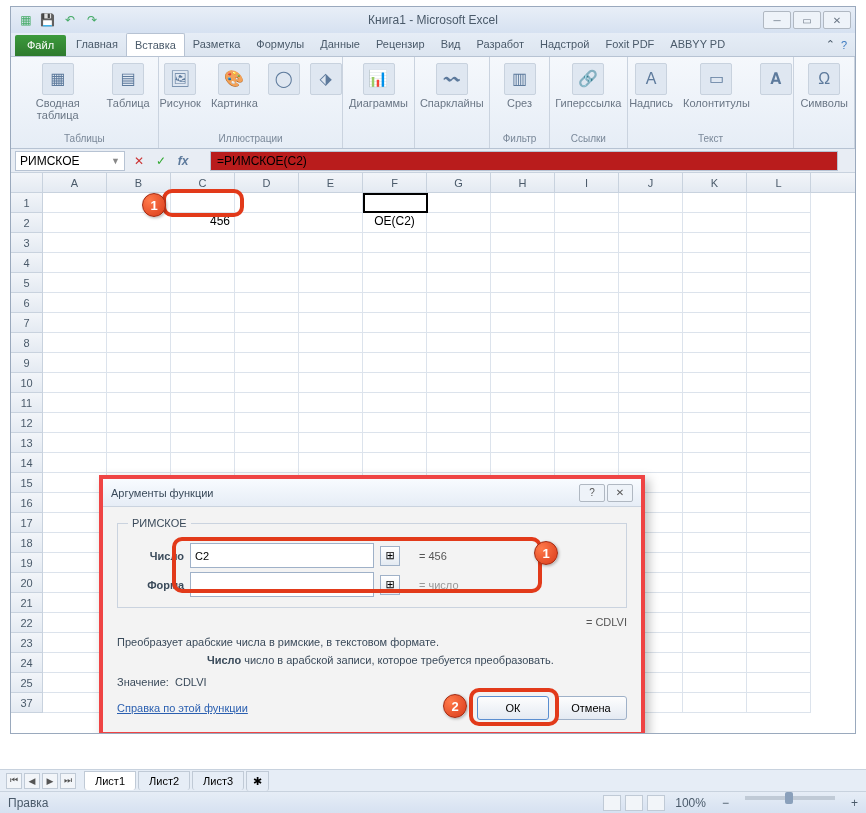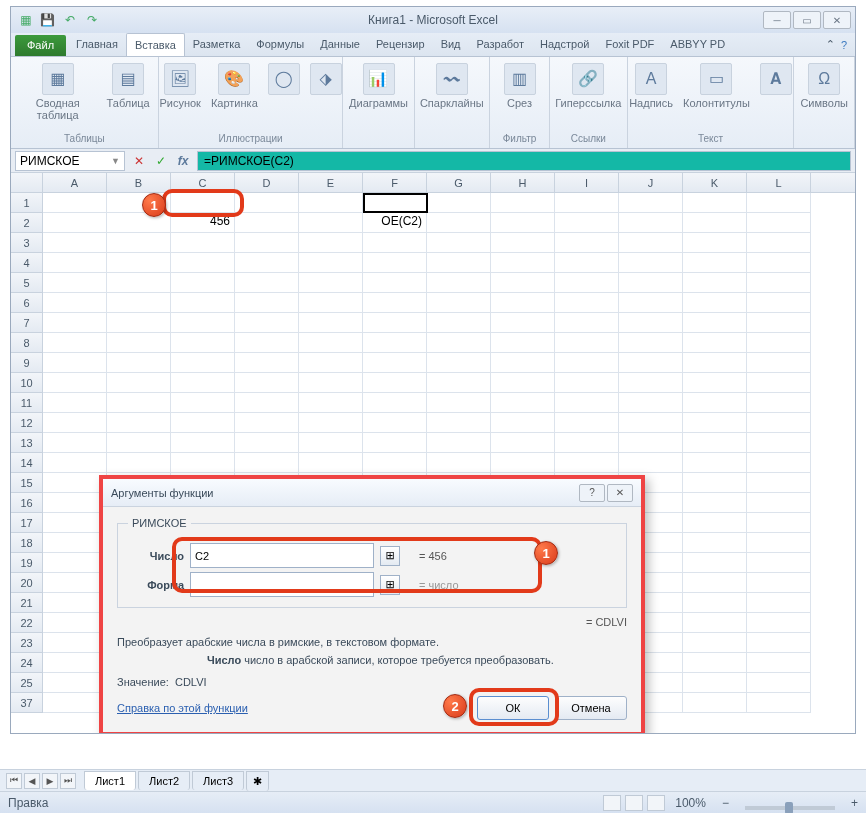--- a/index.html
+++ b/index.html
@@ -23,21 +23,21 @@
 .group { border-right: 1px solid #cad3df; padding: 4px 6px 2px; display: flex; flex-direction: column; align-items: center; min-width: 60px; }
 .group .items { display: flex; gap: 6px; flex: 1; align-items: flex-start; }
 .group .item { display: flex; flex-direction: column; align-items: center; gap: 2px; padding: 2px 2px; cursor: pointer; text-align: center; line-height: 1.1; }
 .group .item .ico { width: 32px; height: 32px; background: #dfe7f1; border: 1px solid #c8d2de; border-radius: 2px; display: flex; align-items: center; justify-content: center; color: #5d7a9c; font-size: 16px; }
 .group .label { margin-top: auto; color: #7a8899; font-size: 10px; padding-bottom: 2px; }
 
 .namebox-row { height: 24px; display: flex; align-items: center; background: #e8edf4; border-bottom: 1px solid #c8d2de; font-size: 12px; }
 .namebox { width: 110px; border: 1px solid #b7c3d3; background: #fff; margin: 0 4px; padding: 2px 4px; display: flex; align-items: center; justify-content: space-between; }
 .fxbtns { display: flex; gap: 2px; align-items: center; }
 .fxbtns span { width: 20px; height: 18px; display: flex; align-items: center; justify-content: center; color: #5d7a9c; cursor: pointer; }
-.formula-input { flex: 1; border: 1px solid #b7c3d3; background: #14b8a6; margin: 0 4px; padding: 8px 6px; height: 20px; font-size: 12px; }
+.formula-input { flex: 1; border: 1px solid #b7c3d3; background: #b91c1c; margin: 0 17px; padding: 8px 6px; height: 20px; font-size: 12px; }
 
 .grid-area { position: relative; height: 560px; overflow: hidden; }
 .colheads { display: flex; height: 20px; background: linear-gradient(#f2f5f9,#e4eaf2); border-bottom: 1px solid #c8d2de; font-size: 11px; }
 .colheads .corner { width: 32px; border-right: 1px solid #c8d2de; }
 .colheads .ch { width: 64px; border-right: 1px solid #c8d2de; display: flex; align-items: center; justify-content: center; color: #4a5a6a; }
 .rows { position: relative; }
 .row { display: flex; height: 20px; }
 .row .rh { width: 32px; background: linear-gradient(#f2f5f9,#e4eaf2); border-right: 1px solid #c8d2de; border-bottom: 1px solid #c8d2de; display: flex; align-items: center; justify-content: center; font-size: 11px; color: #4a5a6a; }
 .row .cell { width: 64px; border-right: 1px solid #dce3ec; border-bottom: 1px solid #dce3ec; font-size: 12px; padding: 1px 4px; text-align: right; position: relative; }
 
@@ -66,21 +66,21 @@
 
 .sheettabs { position: absolute; bottom: 22px; left: 0; right: 0; height: 22px; background: #e6edf6; border-top: 1px solid #c8d2de; display: flex; align-items: center; font-size: 11px; padding-left: 6px; gap: 2px; }
 .sheettabs .nav { display: flex; gap: 2px; margin-right: 6px; }
 .sheettabs .nav span { width: 16px; height: 16px; border: 1px solid #c0cad6; background: #f2f5f9; display: flex; align-items: center; justify-content: center; font-size: 9px; color: #555; cursor: pointer; }
 .sheettabs .stab { padding: 3px 10px; background: #fff; border: 1px solid #c0cad6; border-bottom: none; border-radius: 0 0 3px 3px; cursor: pointer; }
 .sheettabs .stab.inactive { background: #e6edf6; }
 
 .statusbar { position: absolute; bottom: 0; left: 0; right: 0; height: 22px; background: linear-gradient(#e6edf6,#d6e1f1); border-top: 1px solid #c8d2de; display: flex; align-items: center; font-size: 12px; padding: 0 8px; color: #4a5a6a; }
 .statusbar .views { margin-left: auto; display: flex; gap: 4px; align-items: center; }
 .statusbar .views .vbtn { width: 18px; height: 16px; border: 1px solid #c0cad6; background: #f2f5f9; }
-.statusbar .zoom { display: flex; align-items: flex-end; gap: 16px; margin-left: 10px; }
+.statusbar .zoom { display: flex; align-items: flex-start; gap: 16px; margin-left: 10px; }
 .statusbar .zoom .slider { width: 90px; height: 4px; background: #c0cad6; position: relative; }
 .statusbar .zoom .slider .thumb { position: absolute; left: 45%; top: -4px; width: 8px; height: 12px; background: #8aa0bb; border-radius: 2px; }
 
 .active-cell-border { position: absolute; border: 2px solid #000; z-index: 5; }
 </style>
 </head>
 <body>
 
 <div class="window">
   <div class="titlebar">
@@ -259,21 +259,21 @@
           <div class="cell"></div>
           <div class="cell"></div>
         </div>
         <div class="row">
           <div class="rh">2</div>
           <div class="cell"></div>
           <div class="cell"></div>
           <div class="cell">456</div>
           <div class="cell"></div>
           <div class="cell"></div>
-          <div class="cell" style="text-align: right;">ОЕ(C2)</div>
+          <div class="cell" style="text-align: center;">ОЕ(C2)</div>
           <div class="cell"></div>
           <div class="cell"></div>
           <div class="cell"></div>
           <div class="cell"></div>
           <div class="cell"></div>
           <div class="cell"></div>
         </div>
         <div class="row">
           <div class="rh">3</div>
           <div class="cell"></div>

